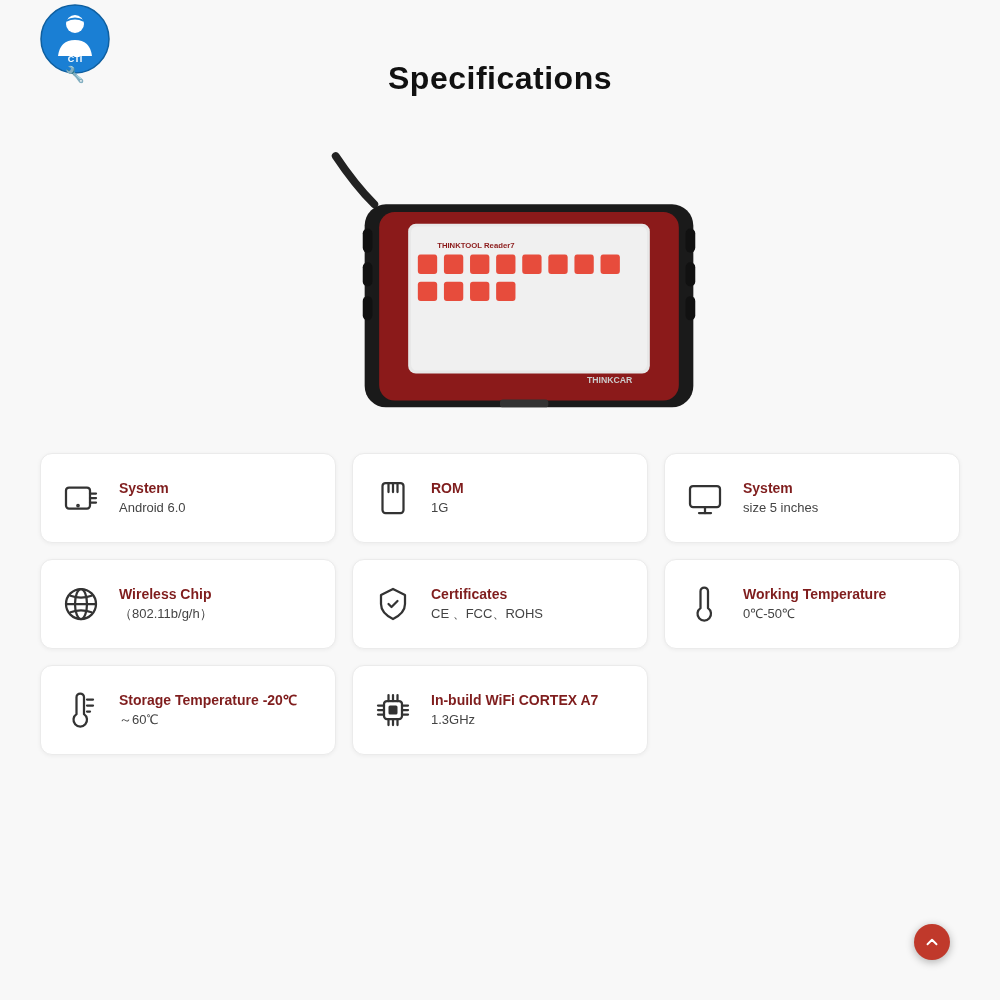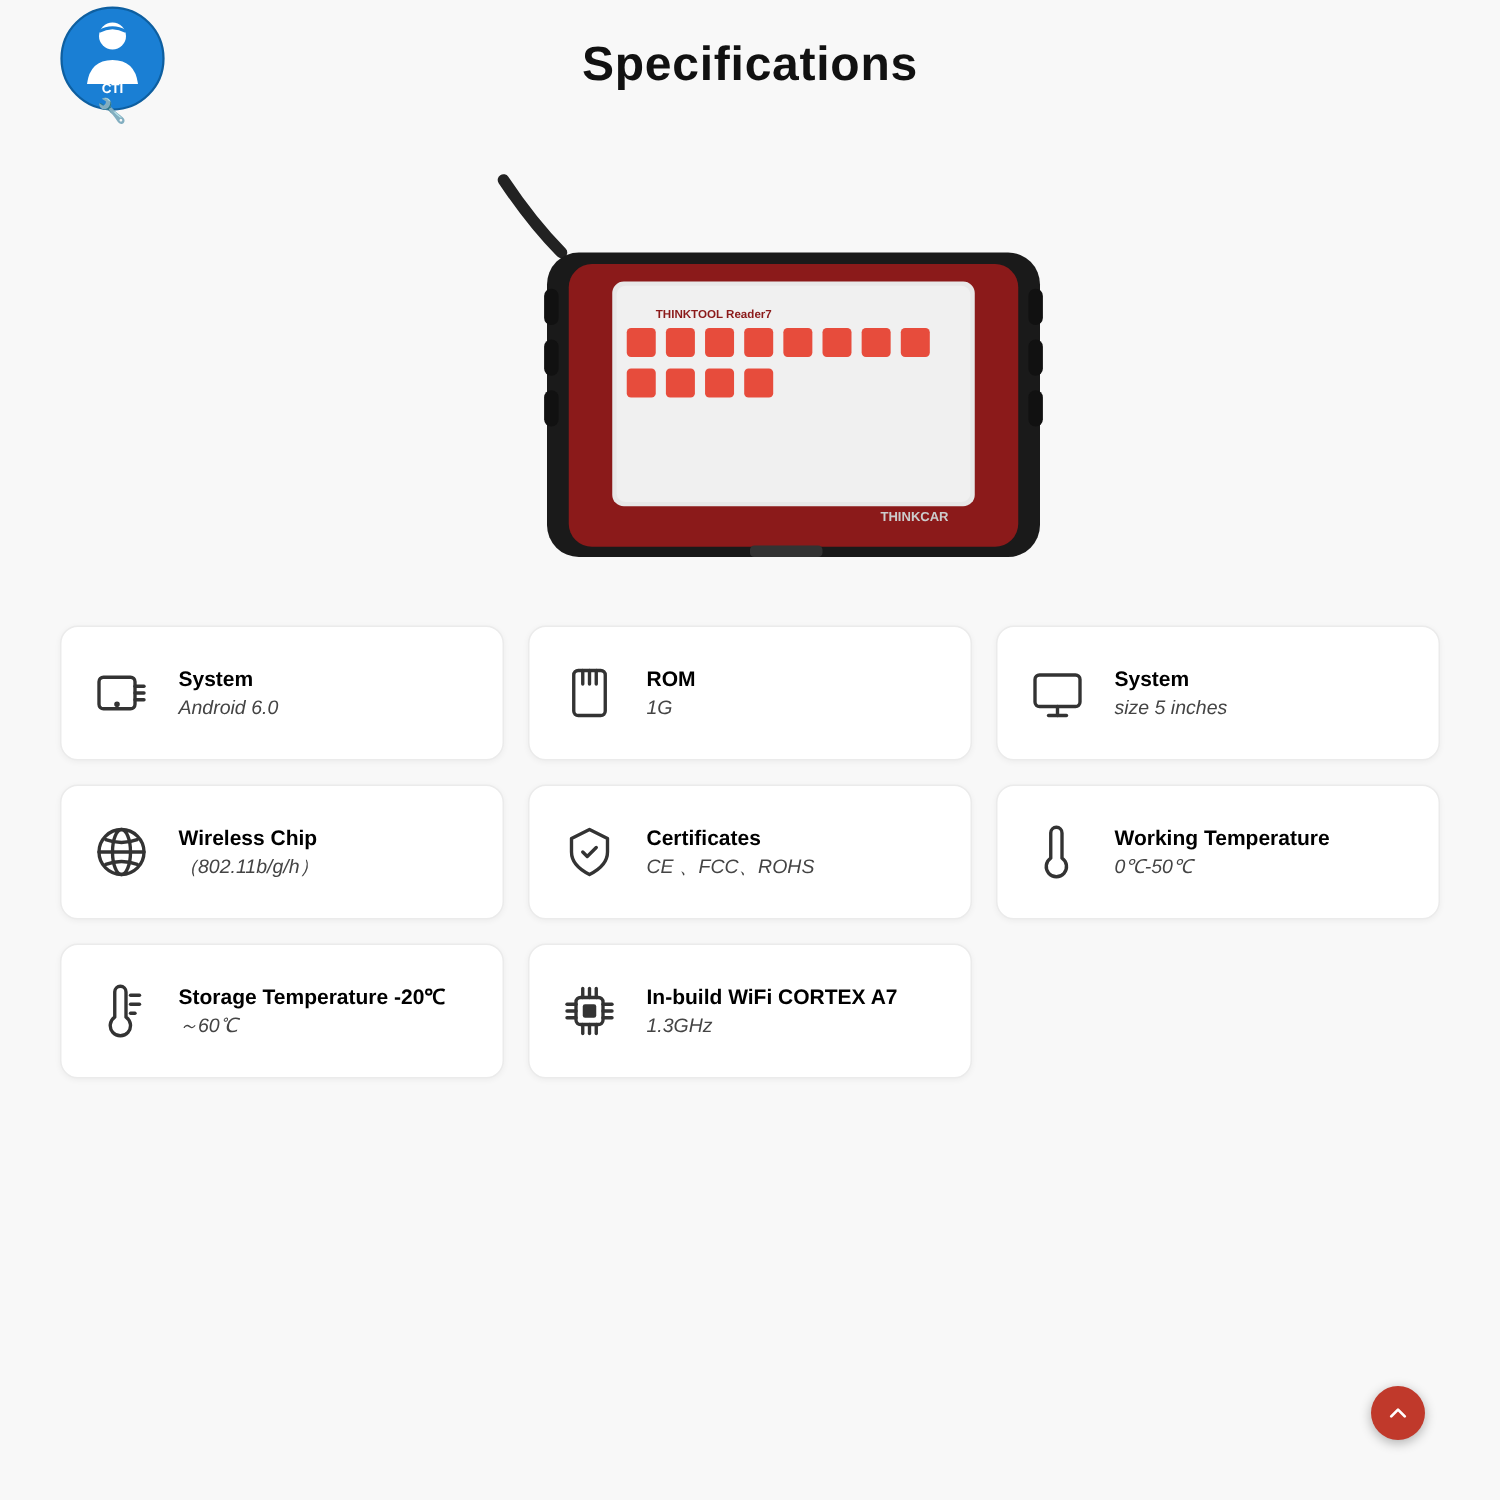--- a/index.html
+++ b/index.html
@@ -15,21 +15,21 @@
     .logo {
       position: absolute;
       top: 4px;
       left: 40px;
       width: 80px;
       height: 80px;
     }
 
     .page-title {
       text-align: center;
-      padding-top: 24px;
+      padding-top: 60px;
       font-size: 32px;
       font-weight: 700;
       color: #111;
       letter-spacing: 0.5px;
     }
 
     
     .device-container {
       display: flex;
       justify-content: center;
@@ -86,29 +86,28 @@
 
     .spec-text {
       display: flex;
       flex-direction: column;
       gap: 2px;
     }
 
     .spec-label {
       font-size: 14px;
       font-weight: 600;
-      color: #000000;
+      color: #7f1d1d;
       line-height: 1.3;
     }
 
     .spec-value {
       font-size: 13px;
       color: #444;
       line-height: 1.4;
-      font-style: italic;
     }
 
     
     .scroll-btn {
       position: absolute;
       bottom: 40px;
       right: 50px;
       width: 36px;
       height: 36px;
       background: #c0392b;

